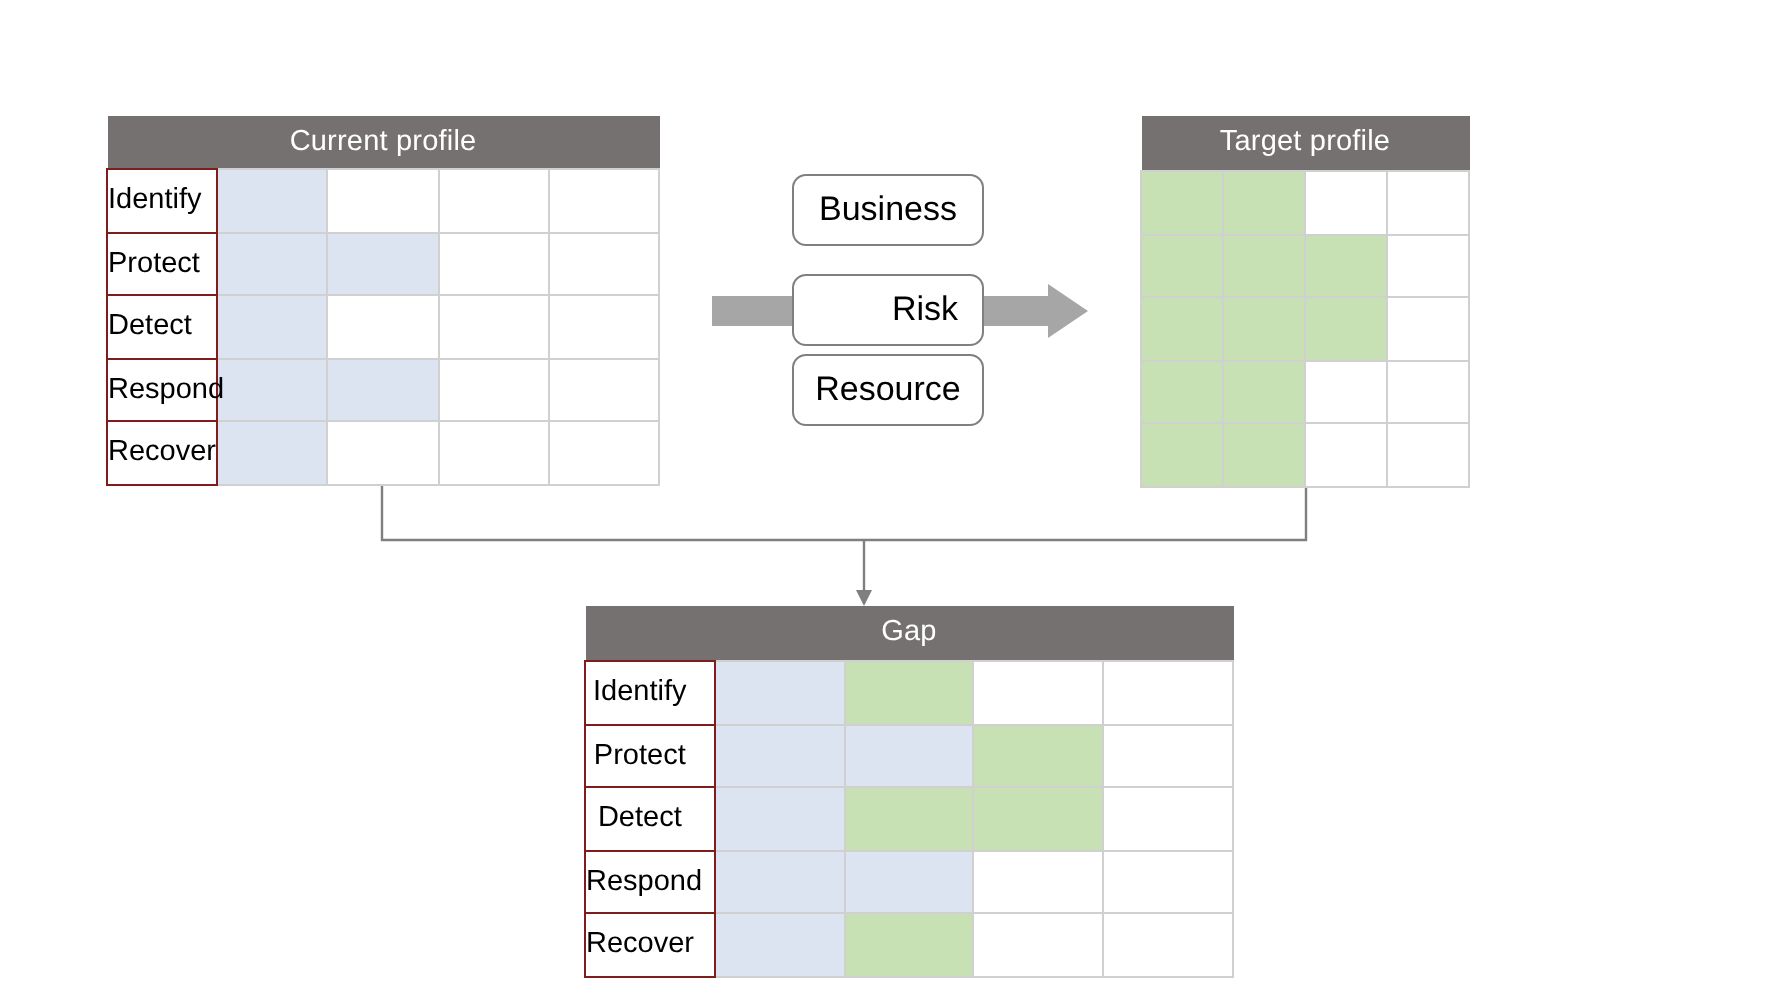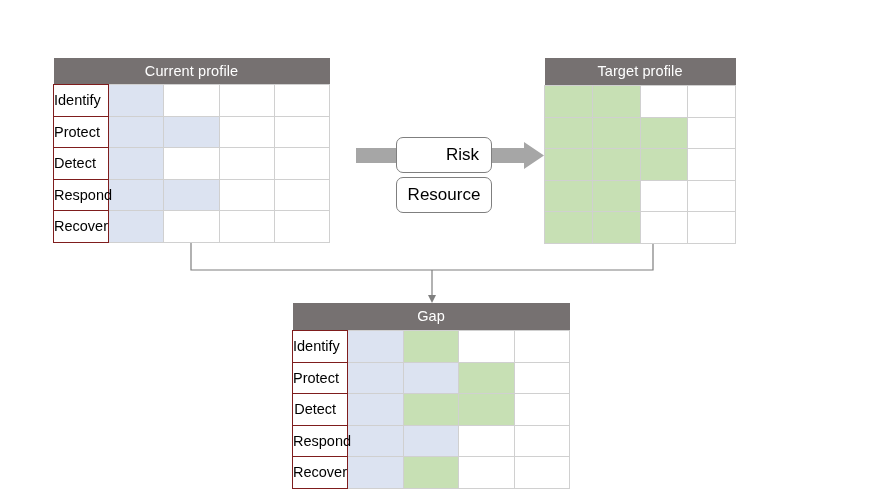--- a/index.html
+++ b/index.html
@@ -61,32 +61,32 @@
   #tbl-current {
     left: 53px;
     top: 58px;
     width: 277px;
   }
   #tbl-current .label { width: 112px; }
   #tbl-current .cell { width: 41px; }
 
   
   #tbl-target {
-    left: 544px;
+    left: 570px;
     top: 58px;
-    width: 192px;
+    width: 165px;
   }
   #tbl-target .cell { width: 41px; }
   #tbl-target .hdr-cell { line-height: 27px; height: 27px; }
 
   
   #tbl-gap {
     left: 292px;
     top: 303px;
-    width: 278px;
+    width: 325px;
   }
   #tbl-gap .label { width: 114px; }
   #tbl-gap .cell { width: 41px; }
   #tbl-gap .hdr-cell { line-height: 27px; height: 27px; }
   #tbl-gap td.label { padding: 0 10px 0 0; }
 
   
   #flow-arrow {
     position: absolute;
     left: 356px;
@@ -217,20 +217,21 @@
         <td class="cell"></td>
         <td class="cell"></td>
       </tr>
     </tbody>
   </table>
 
   <svg id="flow-arrow" viewBox="0 0 188 27" xmlns="http://www.w3.org/2000/svg">
     <path d="M0,6 L168,6 L168,0 L188,13.5 L168,27 L168,21 L0,21 Z" fill="#a6a6a6"></path>
   </svg>
 
+  <div class="flow-box" id="flow-box-business">Business</div>
   <div class="flow-box" id="flow-box-risk">Risk</div>
   <div class="flow-box" id="flow-box-resource">Resource</div>
 
   <table class="matrix" id="tbl-gap">
     <thead>
       <tr>
         <th class="hdr-cell" colspan="5">Gap</th>
       </tr>
     </thead>
     <tbody>

